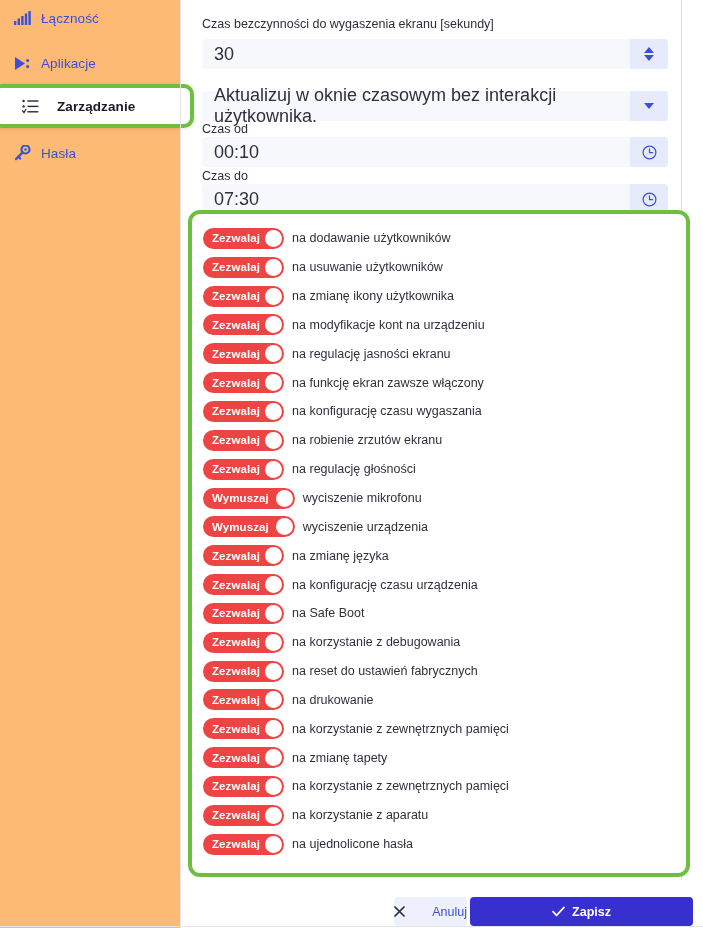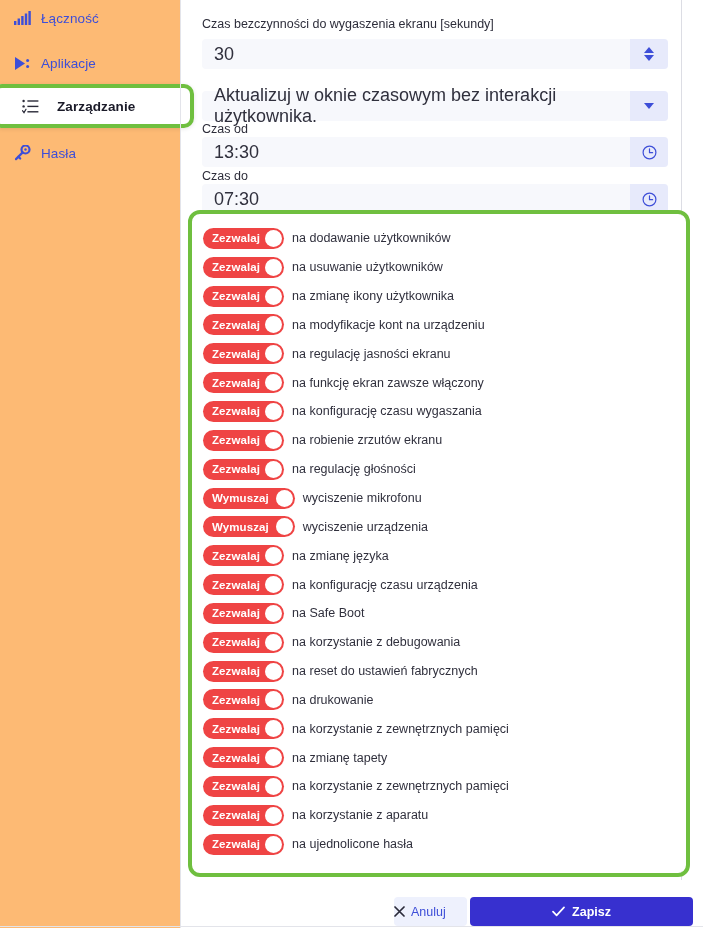--- a/index.html
+++ b/index.html
@@ -187,21 +187,21 @@
     white-space: nowrap;
   }
 
   
   #btn-cancel {
     position: absolute;
     left: 394px; top: 886px;
     width: 73px; height: 29px;
     background: #eef1fd;
     border-radius: 4px;
-    display: flex; align-items: center; justify-content: flex-start;
+    display: flex; align-items: center; justify-content: space-between;
     gap: 6px;
     cursor: pointer;
   }
   #btn-cancel .lbl { font-size: 12.5px; color: #3d4ed8; }
   #btn-save {
     position: absolute;
     left: 470px; top: 886px;
     width: 223px; height: 29px;
     background: #3730cf;
     border-radius: 4px;
@@ -291,21 +291,21 @@
     <div class="input-shell" style="top:69px;margin-top:11px;">
       <span class="val">Aktualizuj w oknie czasowym bez interakcji użytkownika.</span>
       <span class="input-adorn">
         <span class="caret-down"></span>
       </span>
     </div>
 
     <div class="field-label" style="top:111px;">Czas od</div>
 
     <div class="input-shell" style="top:126px;">
-      <span class="val">13:30</span>
+      <span class="val">00:10</span>
       <span class="input-adorn">
         <span class="clock-ic">
           <svg width="15" height="15" viewBox="0 0 15 15">
             <circle cx="7.5" cy="7.5" r="6.4" fill="none" stroke="#3d4ed8" stroke-width="1.2"></circle>
             <path d="M7.5 3.9 V7.7 H10.6" fill="none" stroke="#3d4ed8" stroke-width="1.2" stroke-linecap="round" stroke-linejoin="round"></path>
           </svg>
         </span>
       </span>
     </div>
 

